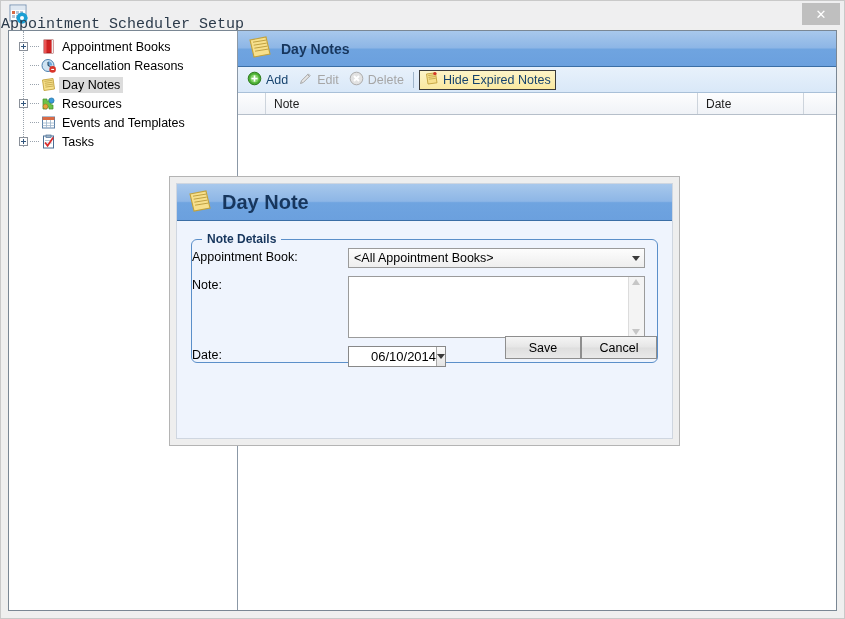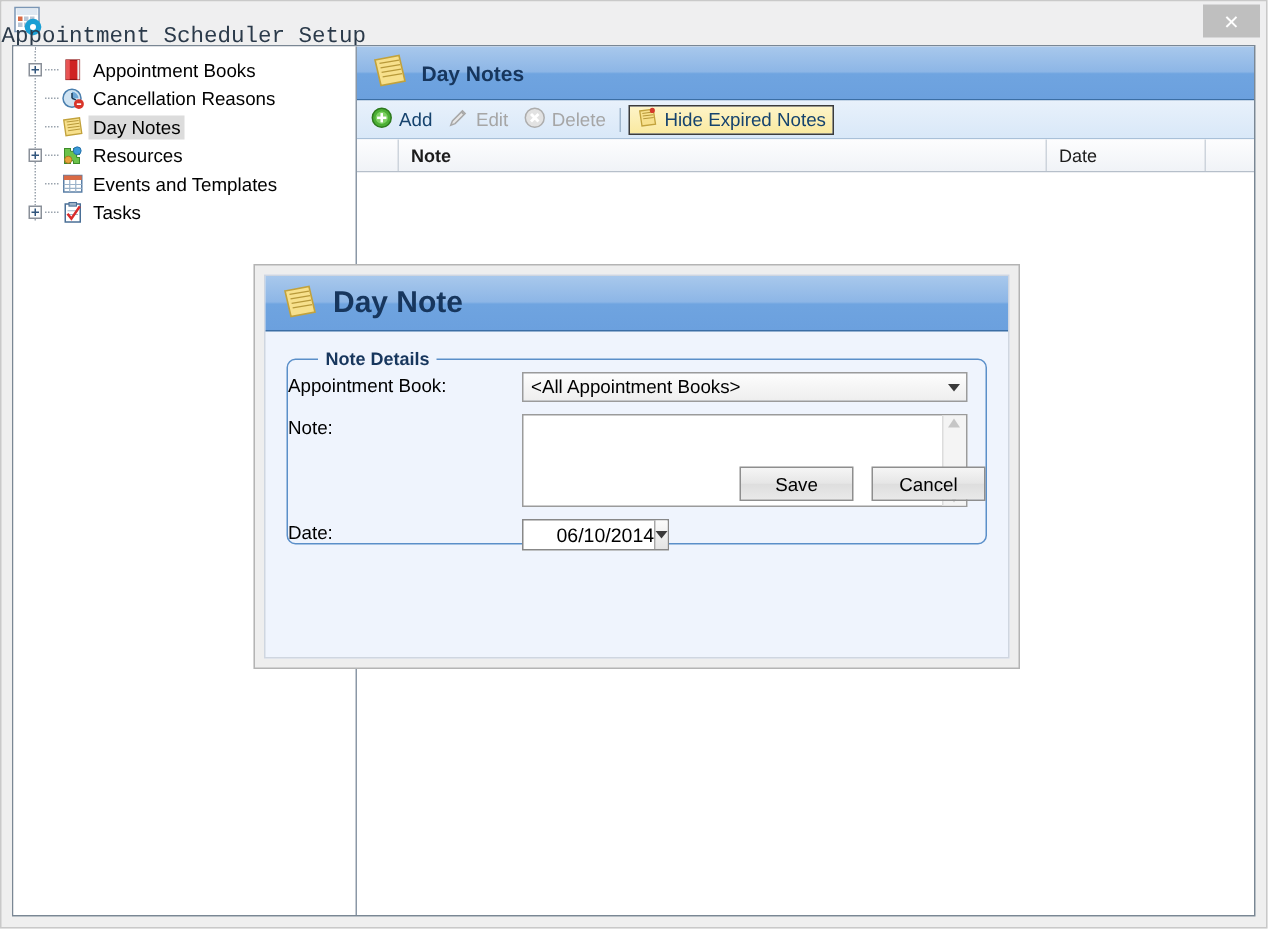--- a/index.html
+++ b/index.html
@@ -229,21 +229,21 @@
     box-sizing: border-box;
     border-right: 1px solid #cdd4dc;
     display: flex;
     align-items: center;
     padding-left: 8px;
     font-size: 12px;
     color: #1c1c1c;
     height: 100%;
   }
   #gh-indicator { width: 28px; padding-left: 0; }
-  #gh-note { width: 432px; font-weight: bold; }
+  #gh-note { width: 432px; }
   #gh-date { width: 106px; }
   #gh-filler { flex: 1; border-right: none; }
   #grid-body { flex: 1; background: #ffffff; }
 
   
   #day-note-dialog {
     position: absolute;
     left: 168px; top: 175px;
     width: 511px;
     height: 270px;
@@ -283,21 +283,21 @@
   #note-details-group {
     position: relative;
     margin-top: 8px;
     border: 1px solid #5b8fc9;
     border-radius: 6px;
     height: 124px;
     box-sizing: border-box;
   }
   #note-details-legend {
     position: absolute;
-    left: 20px; top: -8px;
+    left: 10px; top: -8px;
     background: #eff4fd;
     padding: 0 5px;
     font-size: 12px;
     font-weight: bold;
     color: #17365d;
   }
 
   .form-row {
     display: flex;
     align-items: flex-start;
@@ -426,23 +426,23 @@
     display: flex;
     align-items: center;
     justify-content: center;
     box-sizing: border-box;
   }
 
   
   #dlg-buttons {
     position: absolute;
     right: 15px;
-    bottom: 29px;
-    display: flex;
-    gap: 12px;
+    bottom: 4px;
+    display: flex;
+    gap: 0;
   }
   .dlg-btn {
     width: 76px;
     height: 23px;
     background: linear-gradient(to bottom, #f5f5f5 0%, #e6e6e6 48%, #dedede 52%, #e9e9e9 100%);
     border: 1px solid #8e8e8e;
     box-sizing: border-box;
     font-family: "Liberation Sans", sans-serif;
     font-size: 12.5px;
     color: #000;

